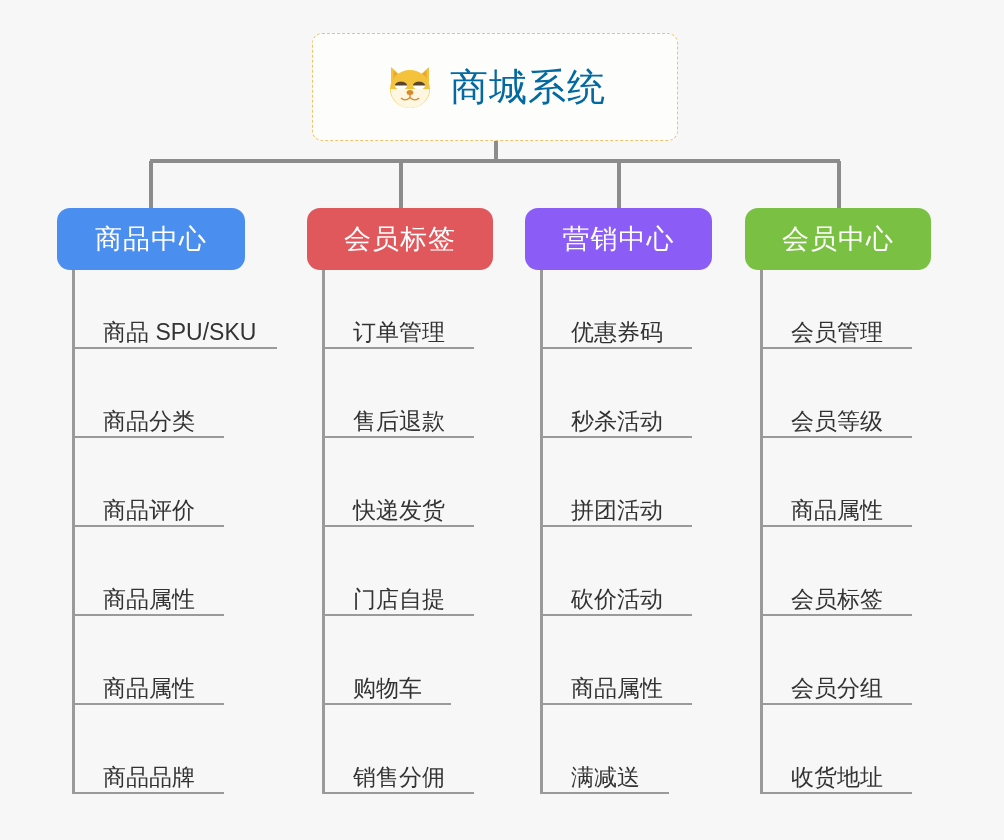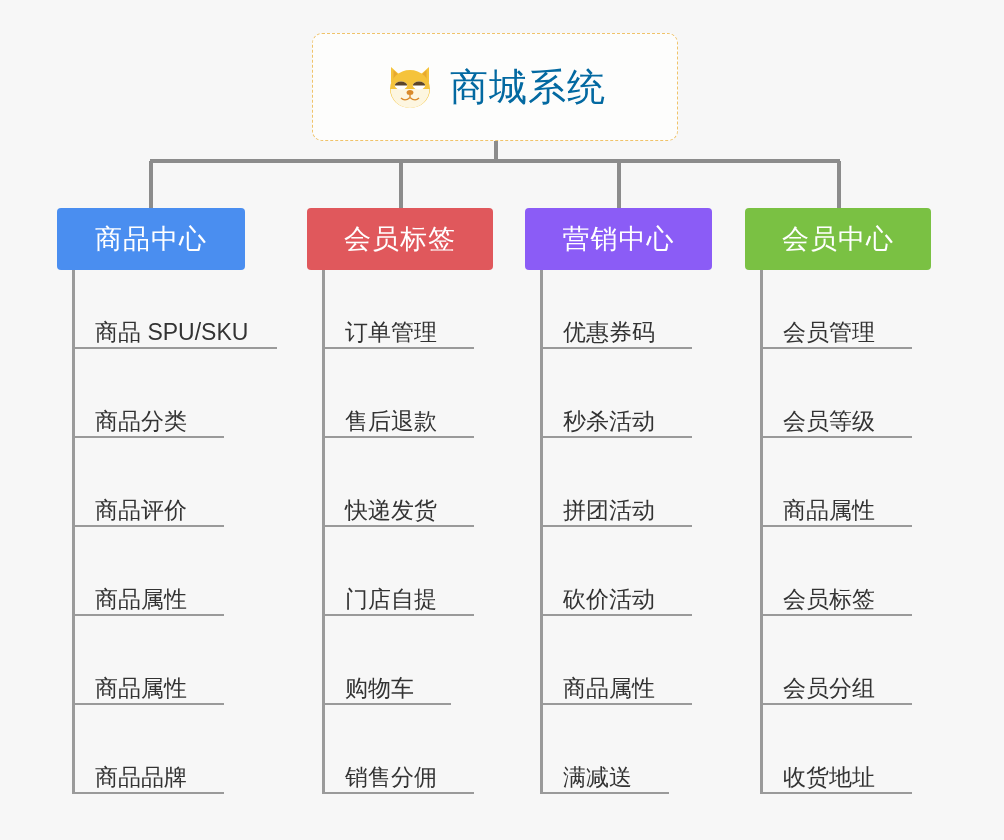--- a/index.html
+++ b/index.html
@@ -74,21 +74,21 @@
   
   .column {
     position: absolute;
     top: 208px;
   }
   .cat-header {
     position: absolute;
     left: 0;
     top: 0;
     height: 62px;
-    border-radius: 4px;
+    border-radius: 13px;
     display: flex;
     align-items: center;
     justify-content: center;
   }
   .cat-header-label {
     color: #ffffff;
     font-size: 27px;
     line-height: 1;
     letter-spacing: 1px;
     white-space: nowrap;
@@ -103,21 +103,21 @@
   }
 
   .leaf {
     position: absolute;
     left: 15px;
     box-sizing: border-box;
     border-bottom: 2px solid #9a9a9a;
     height: 40px;
     display: flex;
     align-items: flex-end;
-    padding-left: 23px;
+    padding-left: 31px;
     padding-bottom: 2px;
   }
   .leaf-label {
     color: #333333;
     font-size: 23px;
     line-height: 1.1;
     white-space: nowrap;
   }
 </style>
 </head>

